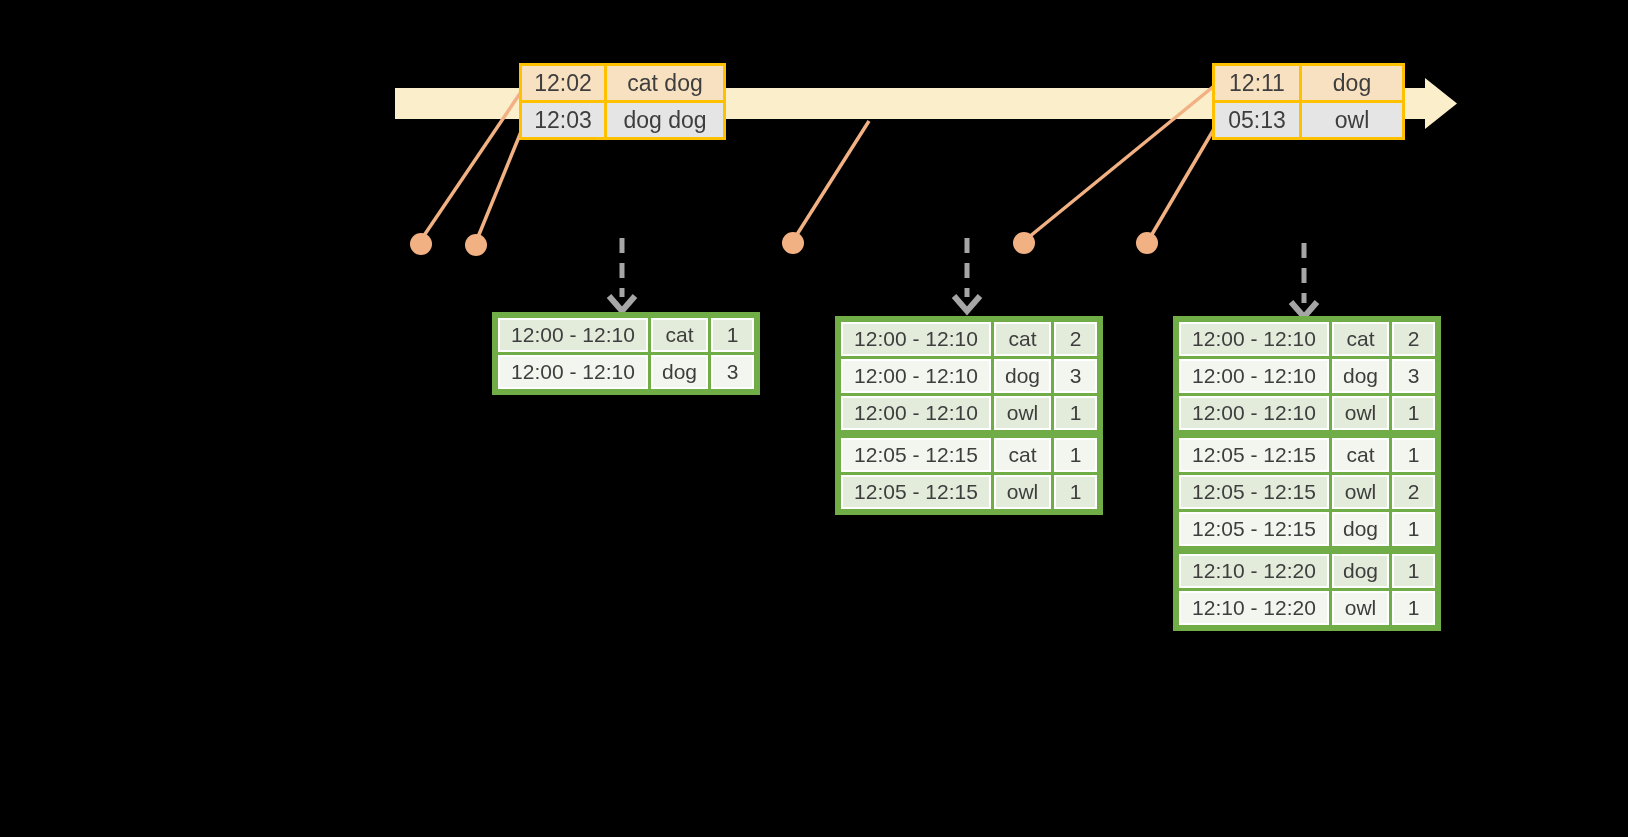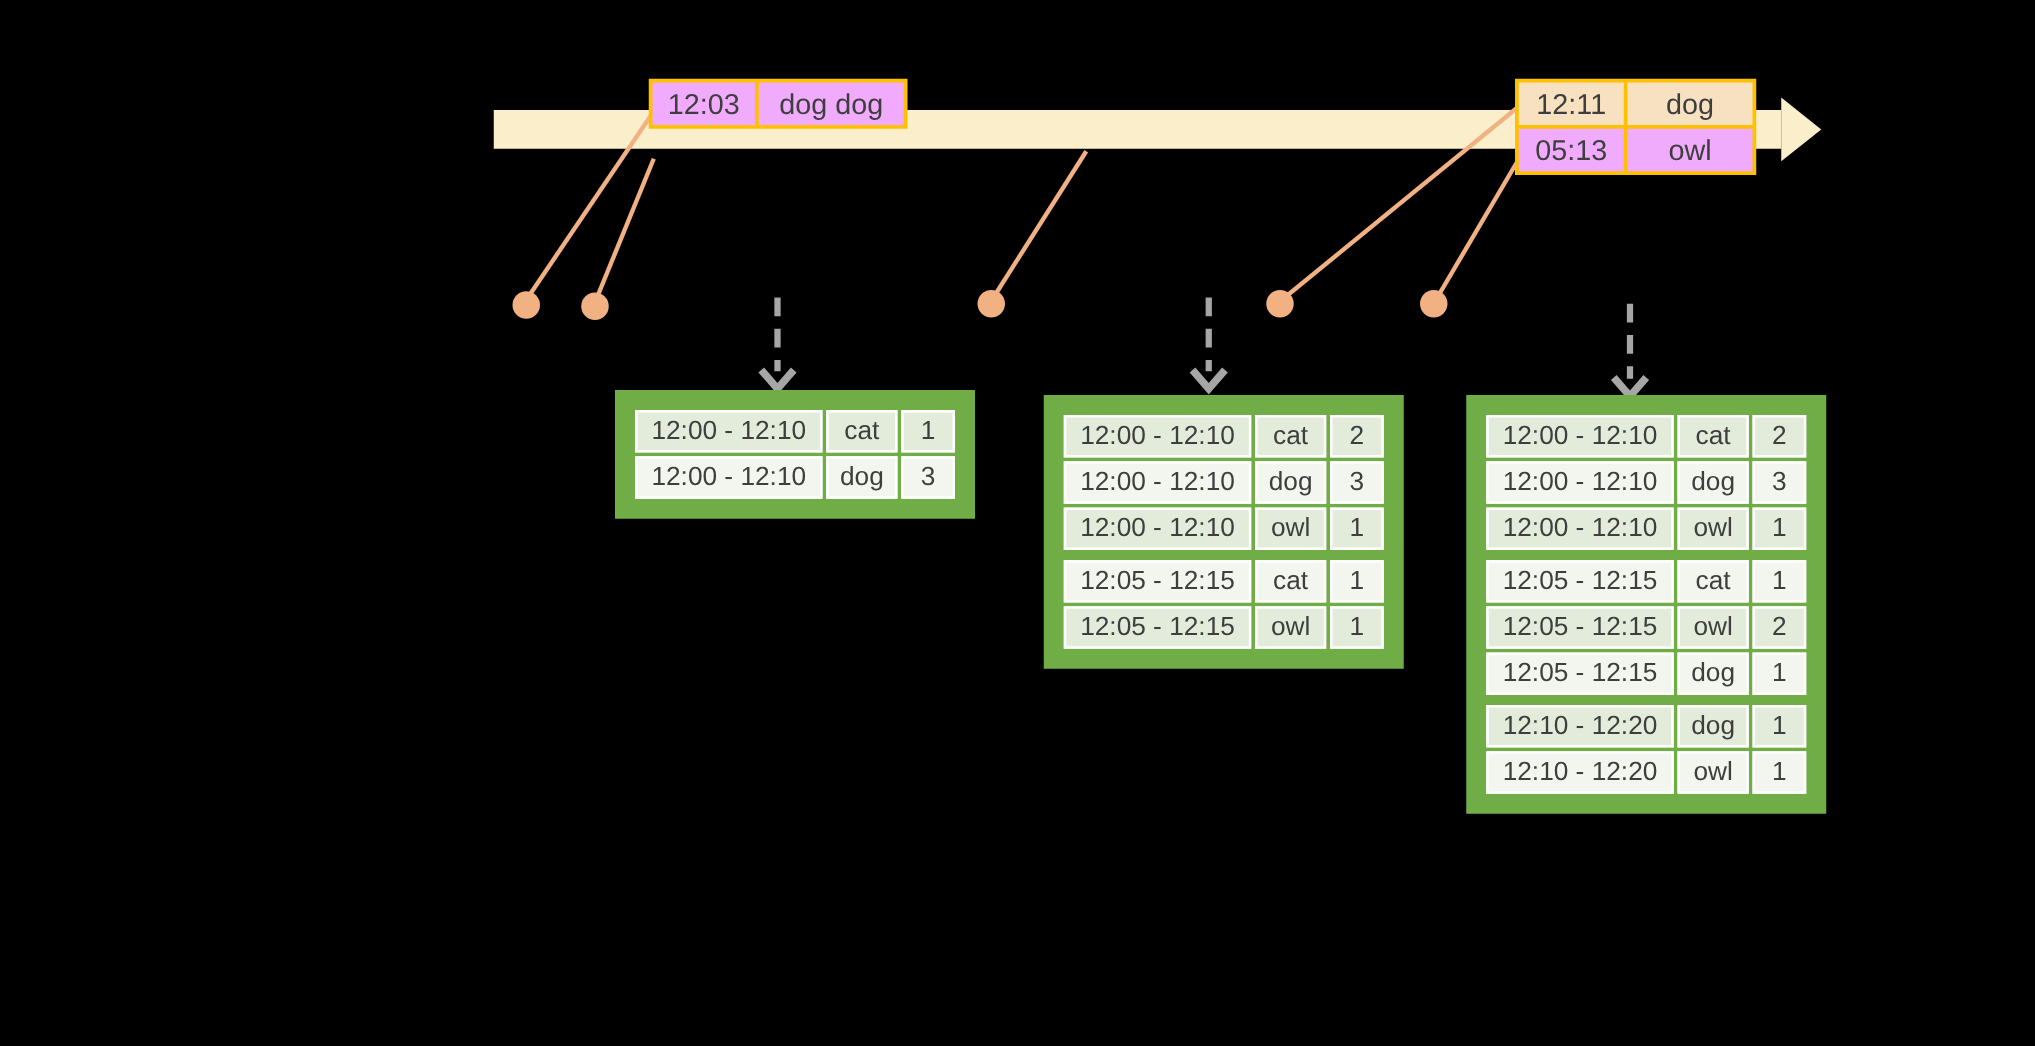--- a/index.html
+++ b/index.html
@@ -11,24 +11,24 @@
 
   
   .etable{position:absolute;background:#FFC000;padding:3px;display:flex;flex-direction:column;gap:3px;z-index:2;}
   .etable .row{display:flex;gap:3px;}
   .etable .cell{display:flex;align-items:center;justify-content:center;height:34px;font-size:23px;}
   .etable .time{width:82px;}
   .etable .words{width:116px;}
   .etable.small .time{width:84px;}
   .etable.small .words{width:100px;}
   .etable .row.dark  .cell{background:#F8E1C1;}
-  .etable .row.light .cell{background:#f0abfc;}
+  .etable .row.light .cell{background:#e5e5e5;}
 
   
-  .gtable{position:absolute;background:#70AD47;padding:16px;display:flex;flex-direction:column;gap:3px;z-index:2;}
+  .gtable{position:absolute;background:#70AD47;padding:6px;display:flex;flex-direction:column;gap:3px;z-index:2;}
   .gtable .row{display:flex;gap:3px;}
   .gtable .cell{display:flex;align-items:center;justify-content:center;height:34px;font-size:21px;
                 border:2px solid #ffffff;box-sizing:border-box;}
   .gtable .window{width:150px;}
   .gtable .word{width:57px;}
   .gtable .count{width:43px;}
   .gtable .row.dark  .cell{background:#E3EBDA;}
   .gtable .row.light .cell{background:#F3F6EE;}
   .gtable .row.gap{margin-top:5px;}
 </style>
@@ -67,20 +67,24 @@
         <polyline points="954,296 967,311 980,296" stroke-width="6"></polyline>
       </g>
       <g>
         <line x1="1304" y1="243" x2="1304" y2="303" stroke-width="5" stroke-dasharray="15 10"></line>
         <polyline points="1291,302 1304,317 1317,302" stroke-width="6"></polyline>
       </g>
     </g>
   </svg>
 
   <div class="etable" style="left:519px;top:63px;">
+    <div class="row dark">
+      <div class="cell time">12:02</div>
+      <div class="cell words">cat dog</div>
+    </div>
     <div class="row light">
       <div class="cell time">12:03</div>
       <div class="cell words">dog dog</div>
     </div>
   </div>
 
 
   <div class="etable small" style="left:1212px;top:63px;">
     <div class="row dark">
       <div class="cell time">12:11</div>

